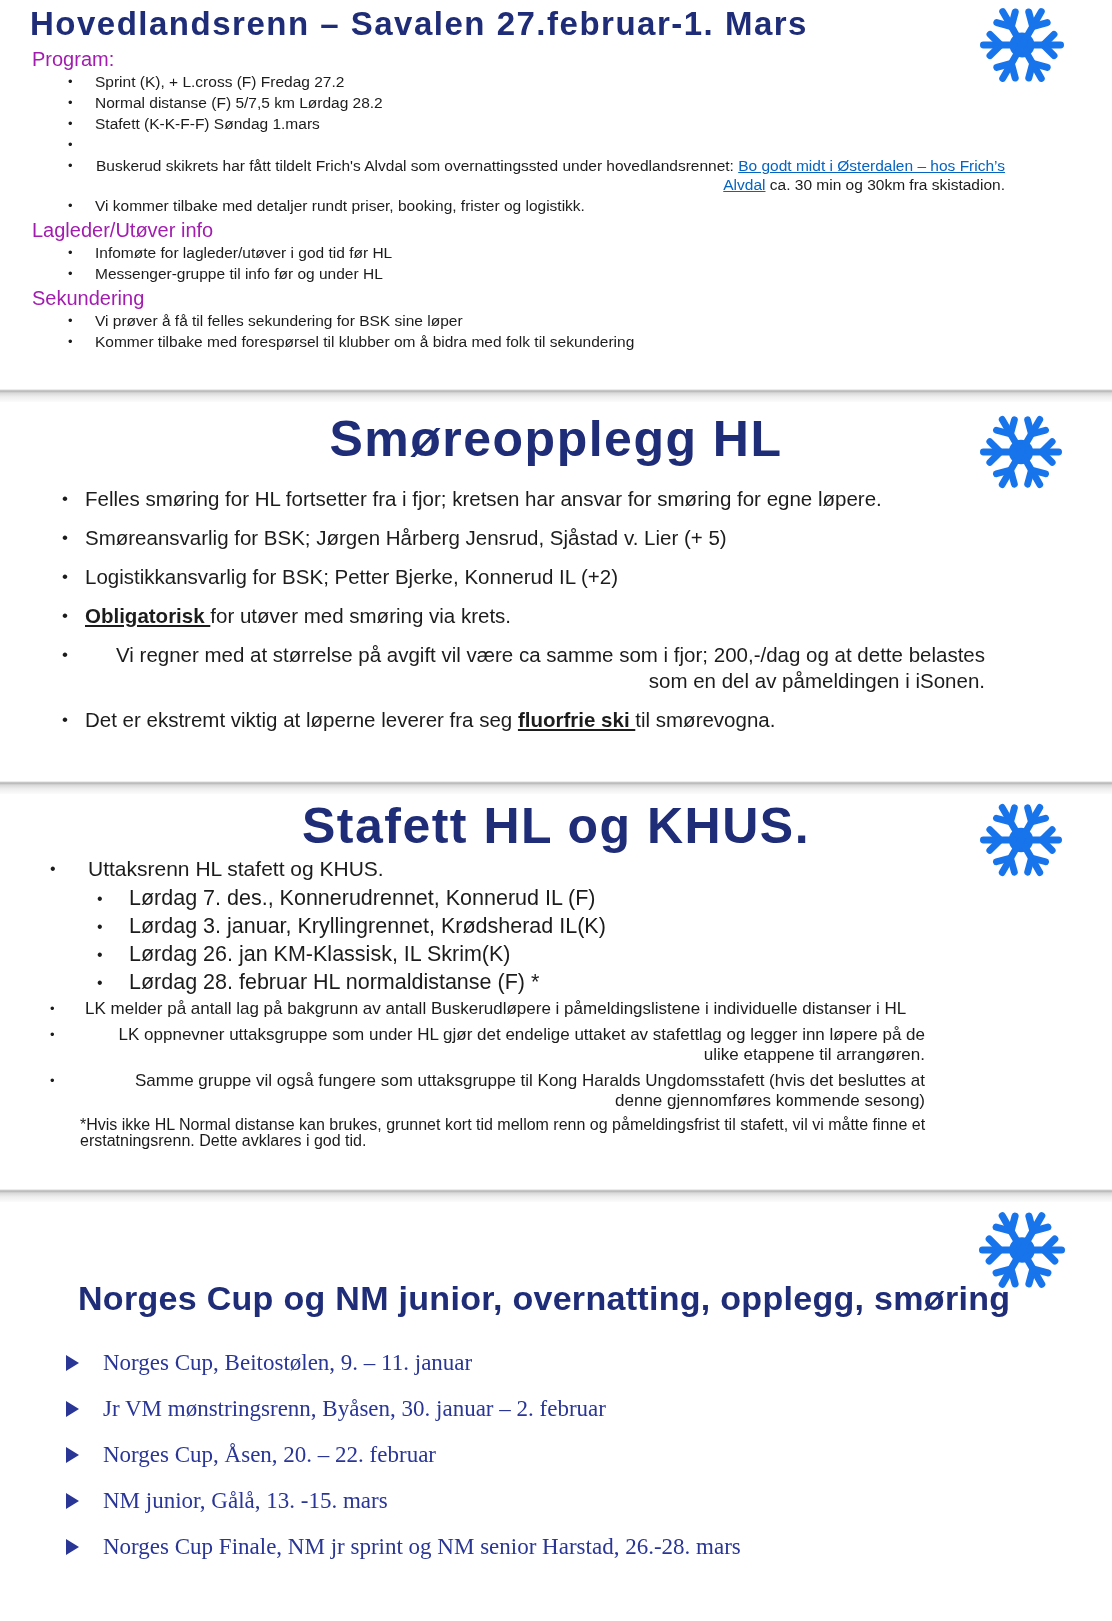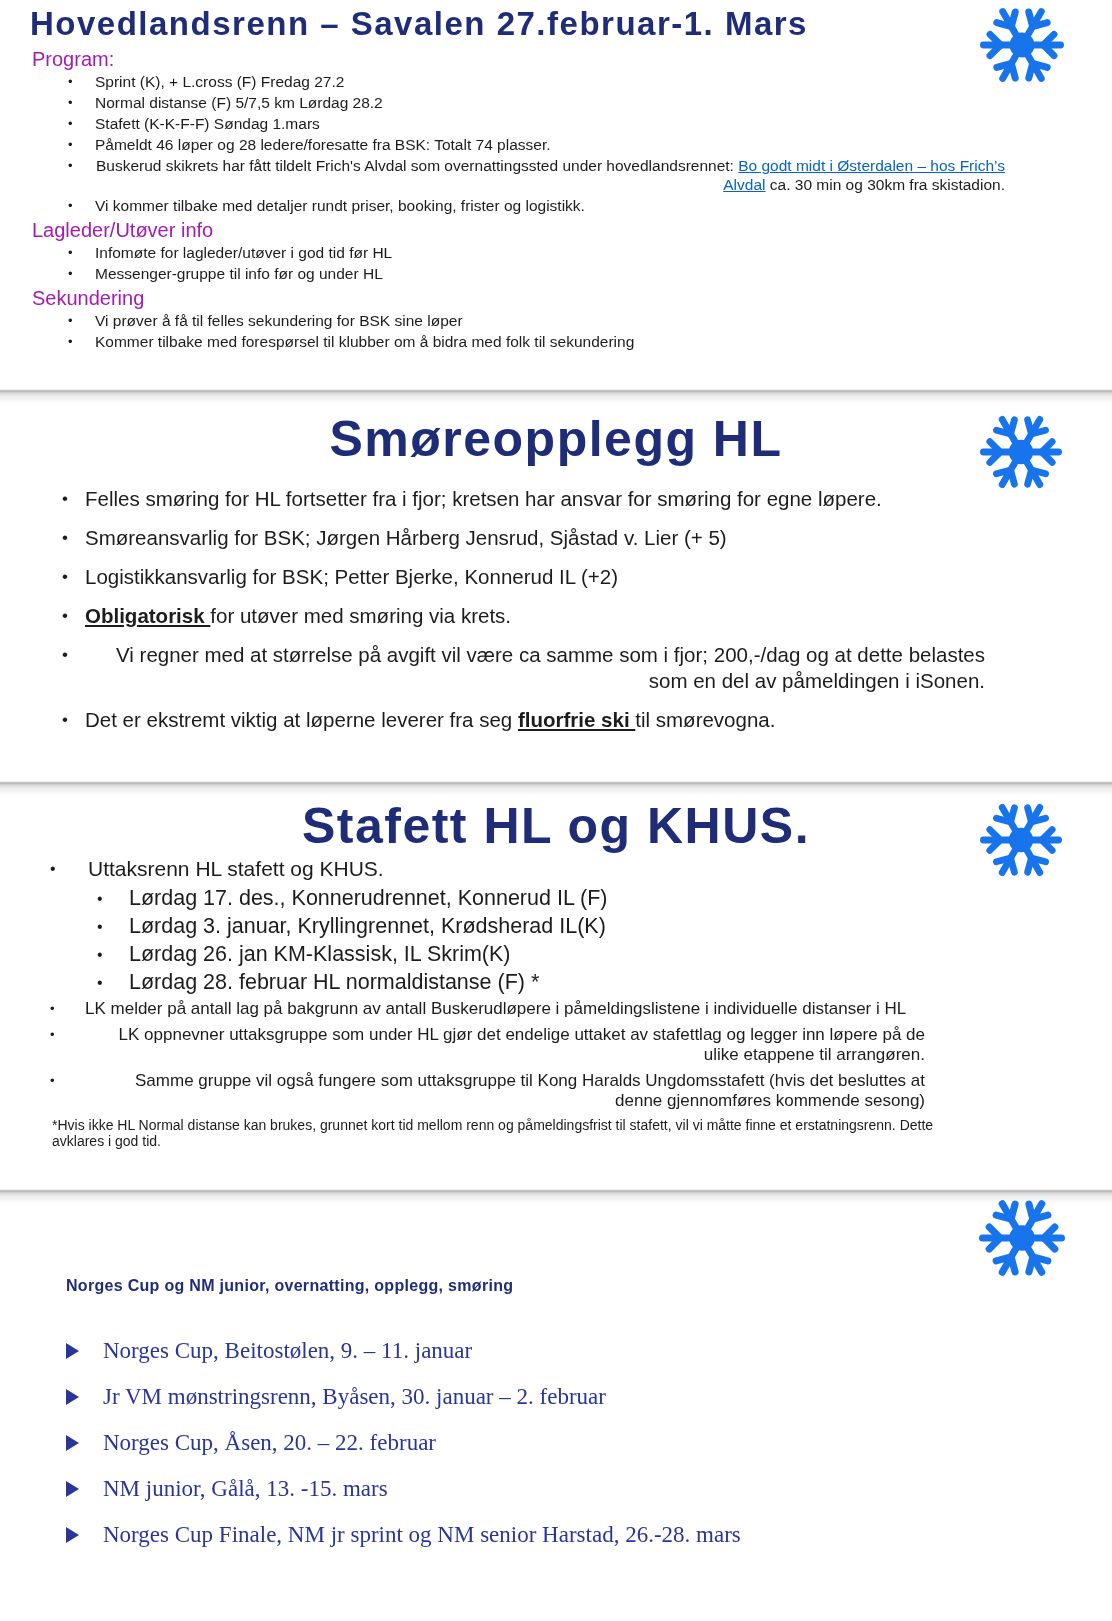--- a/index.html
+++ b/index.html
@@ -10,21 +10,21 @@
   .s2{height:379px;}
   .s3{height:395px;}
   .s4{height:423px;}
   .divider{height:13px;
     background:linear-gradient(180deg,#ffffff 0,#b3b3b3 2px,#d9d9d9 4px,#efefef 8px,#fbfbfb 13px);}
   
   .title{color:#1F2D78;font-weight:700;}
   .t1{font-size:33px;line-height:40px;letter-spacing:1.5px;margin:4px 0 0 30px;}
   .t-center{text-align:center;font-size:50px;line-height:46px;letter-spacing:1.5px;margin:0;padding-top:14px;}
   .t3{padding-top:10px;line-height:44px;}
-  .t4{font-size:16px;line-height:32px;letter-spacing:0.3px;margin:2px;padding:66px 0 0 64px;}
+  .t4{font-size:34px;line-height:32px;letter-spacing:0.3px;margin:14px;padding:66px 0 0 64px;}
   
   .flake{position:absolute;}
   .fk{stroke:#1874EB;stroke-width:8.5;stroke-linecap:round;fill:none;}
   .s1 .flake{right:34px;top:0;}
   .s2 .flake{right:38px;top:10px;}
   .s3 .flake{right:38px;top:6px;}
   .s4 .flake{right:34px;top:-8px;}
   
   .row{display:flex;align-items:flex-start;}
   .dot{flex:0 0 auto;}
@@ -42,21 +42,21 @@
   
   .lead.row{margin:8px 0 0 50px;font-size:21px;line-height:26px;}
   .lead .dot{width:38px;font-size:16px;}
   .subs{margin-top:4px;}
   .subs .row{margin:0 0 3px 97px;font-size:21.5px;line-height:25px;}
   .subs .dot{width:32px;font-size:16px;}
   .lk{margin-top:4px;}
   .lk .row{margin:0 0 5px 50px;font-size:17px;line-height:20.5px;}
   .lk .dot{width:35px;font-size:13px;}
   .lk .txt{max-width:840px;}
-  .footnote{margin:4px 0 0 52px;max-width:900px;font-size:14px;line-height:16px;color:#1b1b1b;}
+  .footnote{margin:4px 0 0 80px;max-width:900px;font-size:16px;line-height:16px;color:#1b1b1b;}
   
   .items4{margin:34px 0 16px 66px;}
   .row4{display:flex;align-items:flex-start;margin-bottom:16px;
         font-family:"Liberation Serif",serif;font-size:23px;line-height:30px;color:#2A3696;}
   .tri{flex:0 0 auto;width:0;height:0;margin:7px 24px 0 0;
        border-left:13px solid #2A3696;border-top:8px solid transparent;border-bottom:8px solid transparent;}
   
   .lnk{color:#0563C1;text-decoration:underline;cursor:pointer;}
   .bu{font-weight:700;text-decoration:underline;}
 </style>
@@ -94,21 +94,20 @@
       <span class="dot">•</span>
       <span class="txt"><span>Normal distanse (F) 5/7,5 km Lørdag 28.2</span></span>
     </div>
     <div class="row">
       <span class="dot">•</span>
       <span class="txt"><span>Stafett (K-K-F-F) Søndag 1.mars</span></span>
     </div>
 
     <div class="row">
       <span class="dot">•</span>
-      <span class="txt"><span>Påmeldt 46 løper og 28 ledere/foresatte fra BSK: Totalt 74 plasser.</span></span>
     </div>
     <div class="row">
       <span class="dot">•</span>
       <span class="txt"><span>Buskerud skikrets har fått tildelt Frich's Alvdal som overnattingssted under hovedlandsrennet: </span><span class="lnk">Bo godt midt i Østerdalen – hos Frich’s Alvdal</span><span> ca. 30 min og 30km fra skistadion.</span></span>
     </div>
     <div class="row">
       <span class="dot">•</span>
       <span class="txt"><span>Vi kommer tilbake med detaljer rundt priser, booking, frister og logistikk.</span></span>
     </div>
 
@@ -205,21 +204,21 @@
     <h1 class="title t-center t3">Stafett HL og KHUS.</h1>
 
     <div class="row lead">
       <span class="dot">•</span>
       <span class="txt"><span>Uttaksrenn HL stafett og KHUS.</span></span>
     </div>
 
     <div class="subs">
       <div class="row">
         <span class="dot">•</span>
-        <span class="txt"><span>Lørdag 17. des., Konnerudrennet, Konnerud IL (F)</span></span>
+        <span class="txt"><span>Lørdag 7. des., Konnerudrennet, Konnerud IL (F)</span></span>
       </div>
       <div class="row">
         <span class="dot">•</span>
         <span class="txt"><span>Lørdag 3. januar, Kryllingrennet, Krødsherad IL(K)</span></span>
       </div>
       <div class="row">
         <span class="dot">•</span>
         <span class="txt"><span>Lørdag 26. jan KM-Klassisk, IL Skrim(K)</span></span>
       </div>
       <div class="row">

